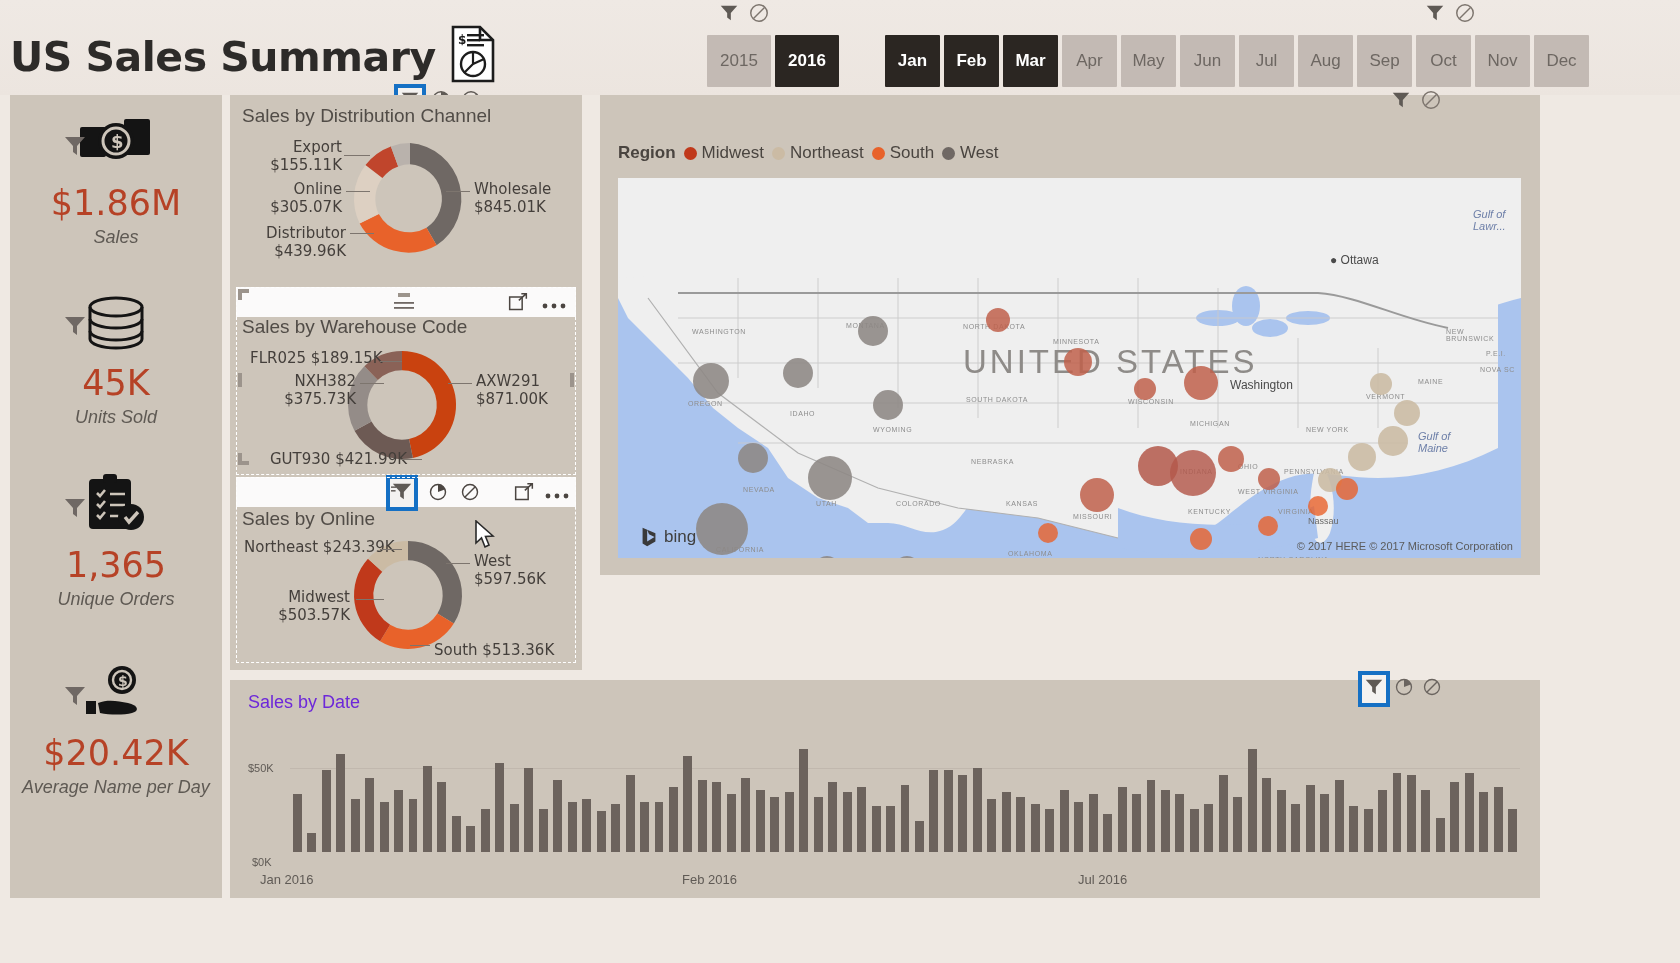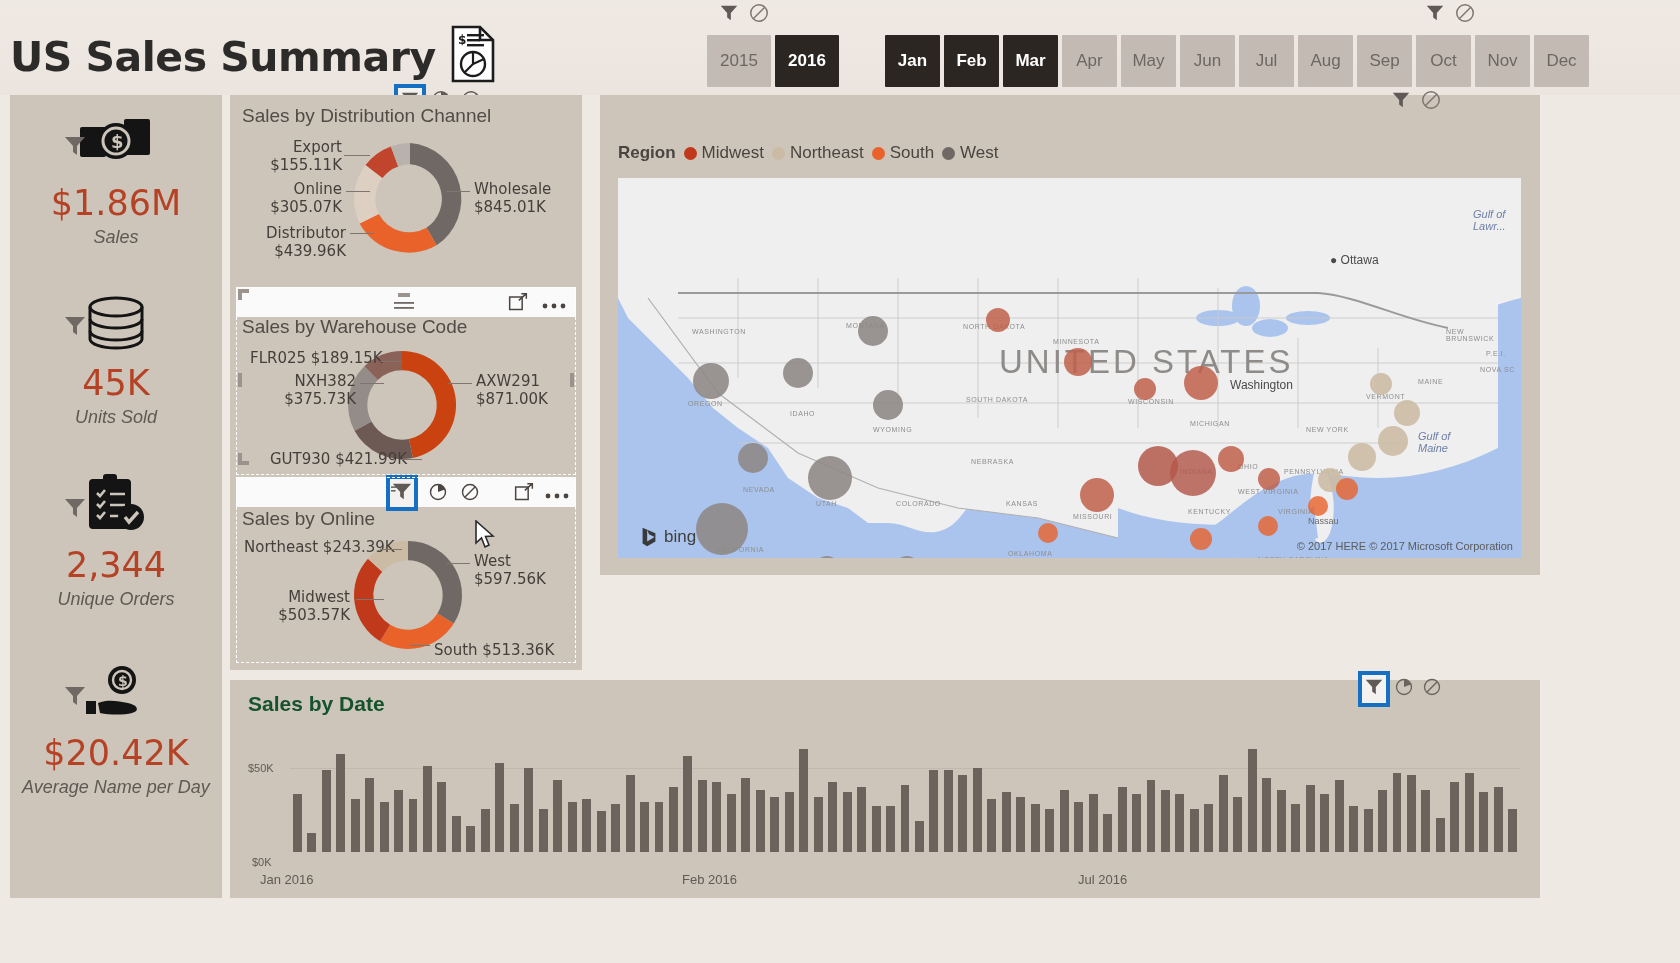--- a/index.html
+++ b/index.html
@@ -61,26 +61,26 @@
   .leader{ position:absolute; background:#7d756e; height:1px; }
   
   #mapcard{ position:absolute; left:600px; top:95px; width:940px; height:480px; background:#cdc5ba; }
   #maptitle{ position:absolute; left:18px; top:15px; font-size:19px; color:#4f4a45; }
   #maplegend{ position:absolute; left:18px; top:48px; display:flex; align-items:center; gap:8px; font-size:17px; color:#4a4540; }
   #maplegend .lgd{ display:flex; align-items:center; gap:5px; }
   .dot{ width:13px; height:13px; border-radius:50%; display:inline-block; }
   #mapview{ position:absolute; left:18px; top:83px; width:903px; height:380px; background:#aac4ee; overflow:hidden; }
   .bubble{ position:absolute; border-radius:50%; }
   .statelbl{ position:absolute; font-size:7px; color:#8d8d8d; letter-spacing:.6px; white-space:nowrap; }
-  .bigcountry{ position:absolute; font-size:33px; color:#8e8b88; letter-spacing:3px;margin-left:36px; }
+  .bigcountry{ position:absolute; font-size:33px; color:#8e8b88; letter-spacing:3px; }
   #bing{ position:absolute; left:20px; bottom:10px; color:#40403f; font-size:17px; display:flex; align-items:center; gap:4px; }
   #mapcopy{ position:absolute; right:8px; bottom:6px; font-size:11px; color:#5b5b5b; }
   
   #barcard{ position:absolute; left:230px; top:680px; width:1310px; height:218px; background:#cdc5ba; }
-  #bartitle{ position:absolute; left:18px; top:12px; font-size:21px; color:#14532d;font-weight:bold; }
+  #bartitle{ position:absolute; left:18px; top:12px; font-size:18px; color:#6d28d9; }
   #barplot{ position:absolute; left:60px; top:52px; width:1230px; height:120px; }
   .bar{ position:absolute; bottom:0; background:#6c635d; }
   .ax{ position:absolute; font-size:11px; color:#5f5a55; }
   .gridline{ position:absolute; height:1px; background:#c1b8ae; }
   #cursor{ position:absolute; left:474px; top:520px; }
 </style>
 </head>
 <body>
 
 <div id="topband">
@@ -214,21 +214,21 @@
             <g stroke="#cdc5ba" stroke-width="2.6" fill="none">
               <path d="M14 20 l3 3 l5 -6"></path>
               <path d="M14 31 l3 3 l5 -6"></path>
               <path d="M14 42 l3 3 l5 -6"></path>
               <path d="M27 21 h15 M27 32 h15 M27 43 h15"></path>
             </g>
             <circle cx="48" cy="44" r="13" fill="#141414"></circle>
             <path d="M42 44 l4 5 l9 -10" stroke="#cdc5ba" stroke-width="3.4" fill="none"></path>
           </svg></span>
       </div>
-      <div class="val">2,344</div>
+      <div class="val">1,365</div>
       <div class="lab">Unique Orders</div>
     </div>
     <div class="kpi" style="top: 560px;">
       <div class="icowrap">
         <span class="kfunnel"><svg width="26" height="24" viewBox="0 0 24 24">
             <path d="M2 4 h20 l-8 9 v9 l-4 -3 v-6 Z" fill="#6f6864"></path>
           </svg></span>
         <span><svg width="72" height="58" viewBox="0 0 72 58">
             <circle cx="42" cy="17" r="14" fill="#141414"></circle>
             <circle cx="42" cy="17" r="9" fill="none" stroke="#cdc5ba" stroke-width="2.4"></circle>

